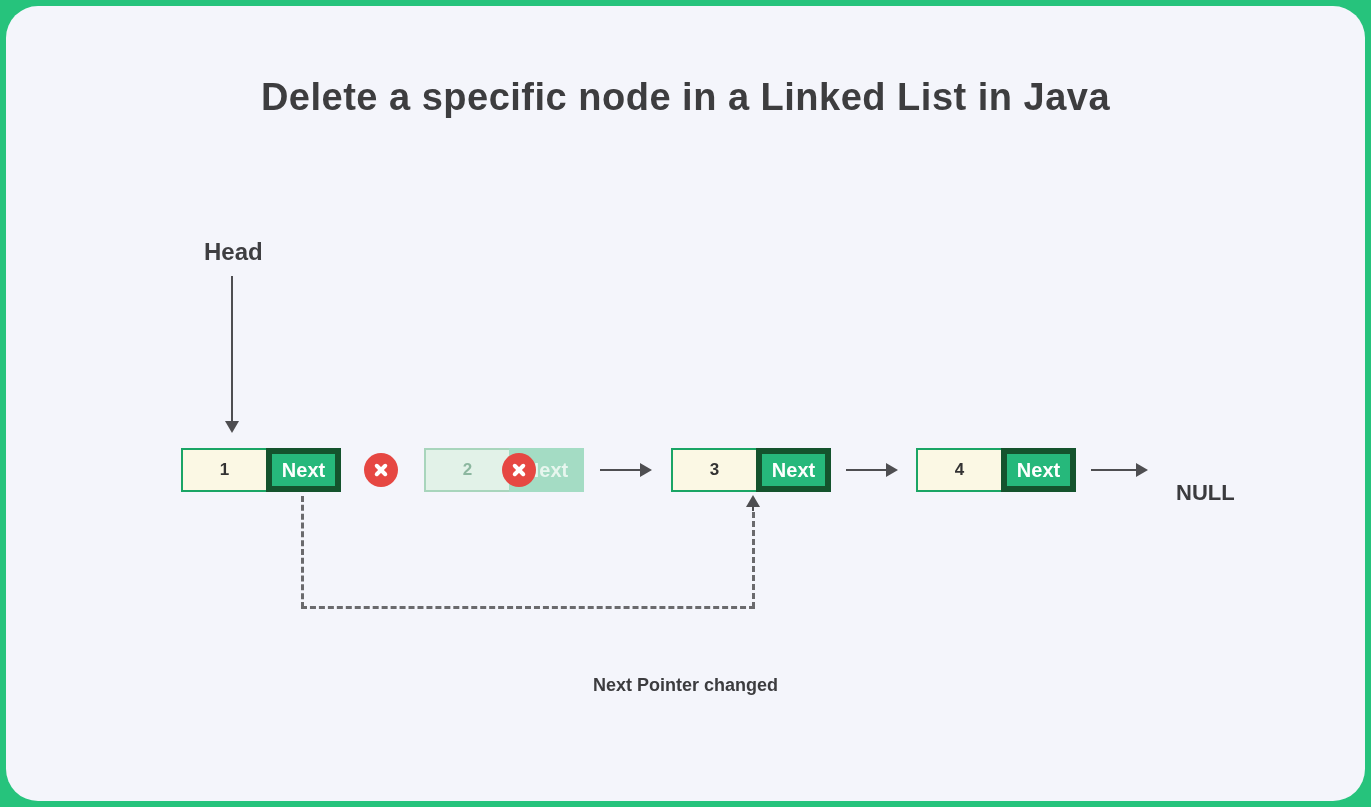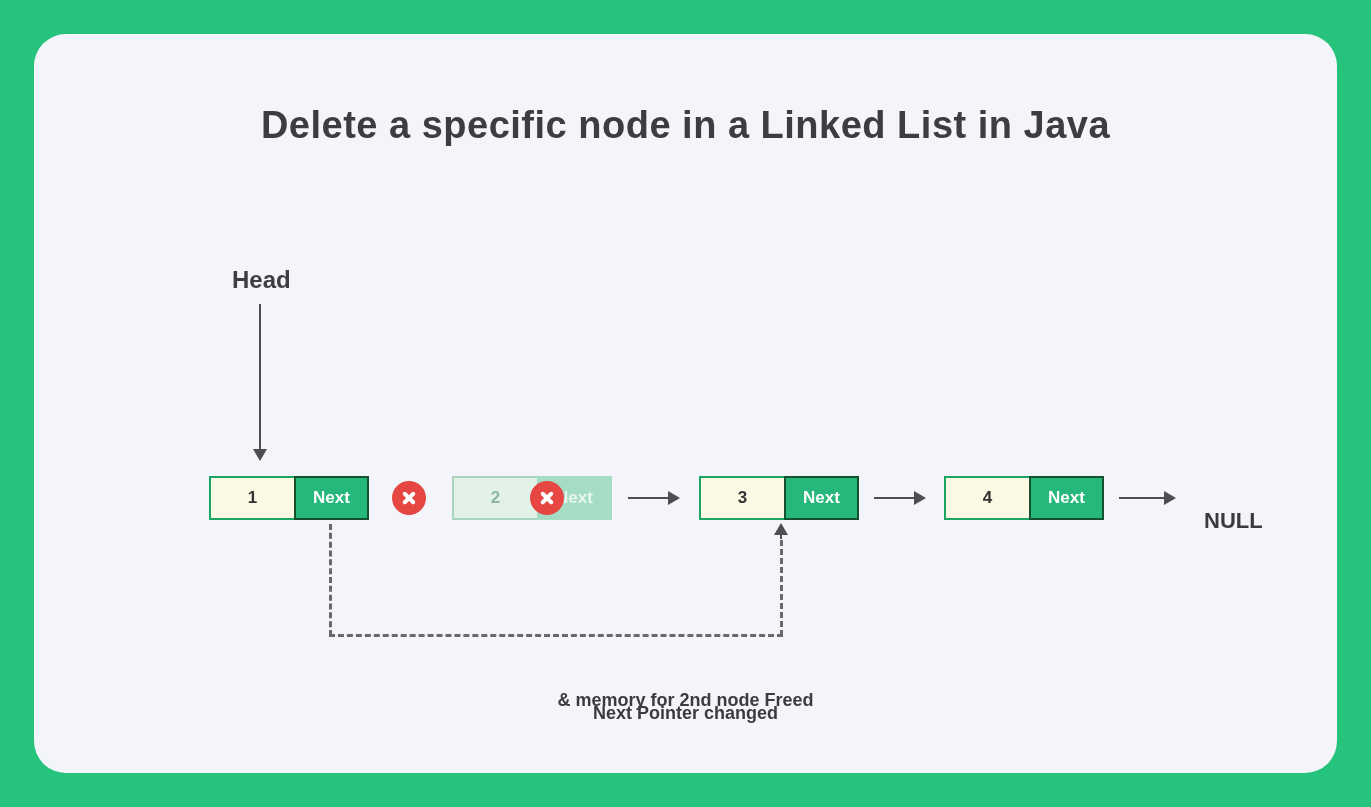--- a/index.html
+++ b/index.html
@@ -5,21 +5,21 @@
   * { box-sizing: border-box; }
   html, body {
     margin: 0; padding: 0;
     width: 1371px; height: 807px;
     font-family: "Segoe UI", Arial, sans-serif;
     background: #26c37c;
   }
   .outer {
     width: 1371px; height: 807px;
     background: #26c37c;
-    padding: 34px;
+    padding: 6px;
   }
   .panel {
     width: 100%; height: 100%;
     background: #f4f5fb;
     border-radius: 32px;
     position: relative;
     overflow: hidden;
   }
   .title {
     position: absolute;
@@ -52,25 +52,25 @@
     color: #333;
     background: #fbf8e4;
     border: 2px solid #1aa565;
     border-right: none;
   }
   .node .nxt {
     width: 75px;
     display: flex;
     align-items: center;
     justify-content: center;
-    font-size: 17px;
+    font-size: 20px;
     font-weight: 600;
     color: #fff;
     background: #26b87b;
-    border: 2px solid #14532d;
+    border: 6px solid #14532d;
   }
   
   .node.deleted .val {
     background: #e2f2e8;
     color: #8cb79f;
     border-color: #a8d5bc;
   }
   .node.deleted .nxt {
     background: #a4dcc4;
     color: #e7f6ee;
@@ -196,16 +196,15 @@
 
     <div class="h-arrow" style="left:1085px; top:463px; width:55px;"></div>
     <div class="null-label" style="left:1170px; top:450px;margin-top:24px;">NULL</div>
 
     <div class="d-v" style="left:295px; top:490px; height:112px;"></div>
     <div class="d-h" style="left:295px; top:600px; width:454px;"></div>
     <div class="d-v" style="left:746px; top:506px; height:96px;"></div>
     <div class="v-arrow up" style="left:746px; top:491px; height:14px;"></div>
 
     <div class="caption" style="top:622px;margin-top:47px;">Next Pointer changed</div>
-    <div class="caption" style="top:656px;">&amp; memory for 2nd node Freed</div>
 
   </div>
 </div>
 
 </body></html>

